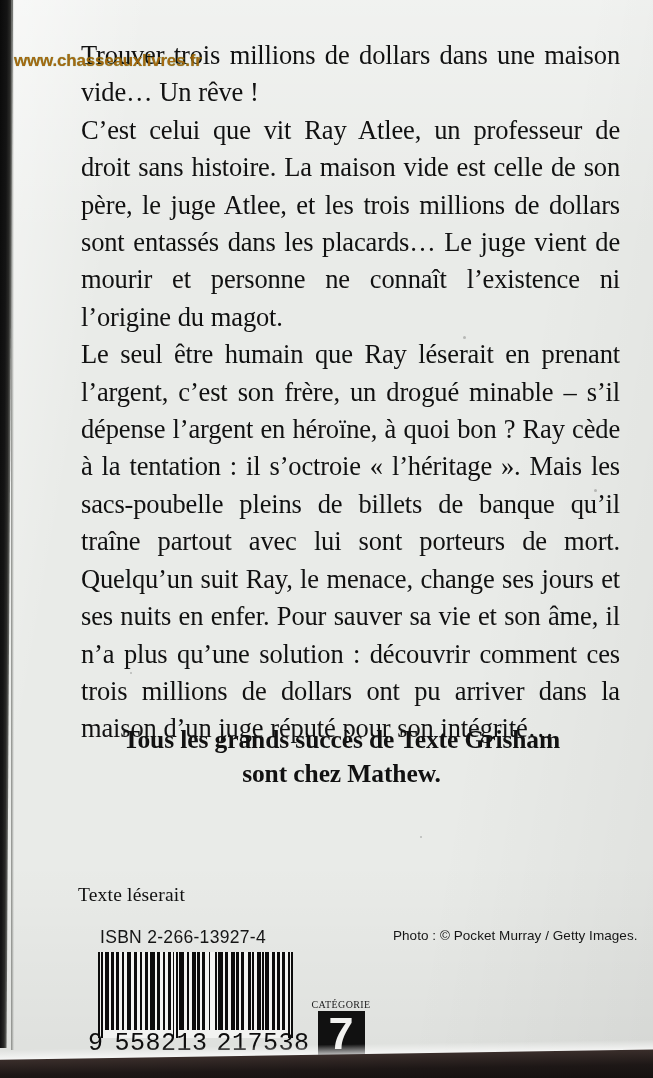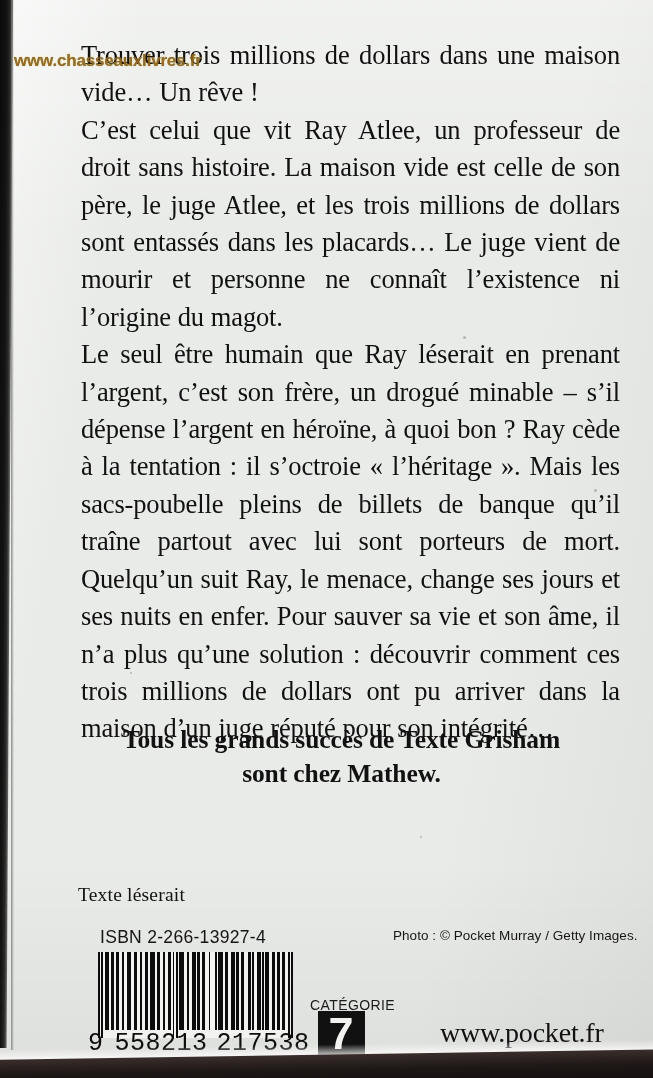--- a/index.html
+++ b/index.html
@@ -171,22 +171,22 @@
 
   
   #categorie {
     position: absolute;
     left: 310px;
     top: 1000px;
     width: 62px;
     text-align: center;
   }
   #categorie-label {
-    font-family: Liberation Sans, sans-serif;
-    font-size: 14px;
+    font-family: Liberation Serif, serif;
+    font-size: 10px;
     letter-spacing: 0.4px;
     color: #1a1a1a;
     line-height: 10px;
   }
   #categorie-box {
     margin: 1px auto 0;
     width: 47px;
     height: 46px;
     background: #111111;
     color: #f2f2f0;
@@ -343,19 +343,18 @@
       <span class="d-left">558213</span>
       <span class="d-right">217538</span>
     </div>
   </div>
 
   <div id="categorie">
     <div id="categorie-label">CATÉGORIE</div>
     <div id="categorie-box">7</div>
   </div>
 
-  <div id="pocket-url">www.pocket.fr</div>
 
   <div id="watermark">www.chasseauxlivres.fr</div>
 
   <div id="bottom-edge-light"></div>
   <div id="bottom-band"></div>
 </div>
 
 </body></html>

